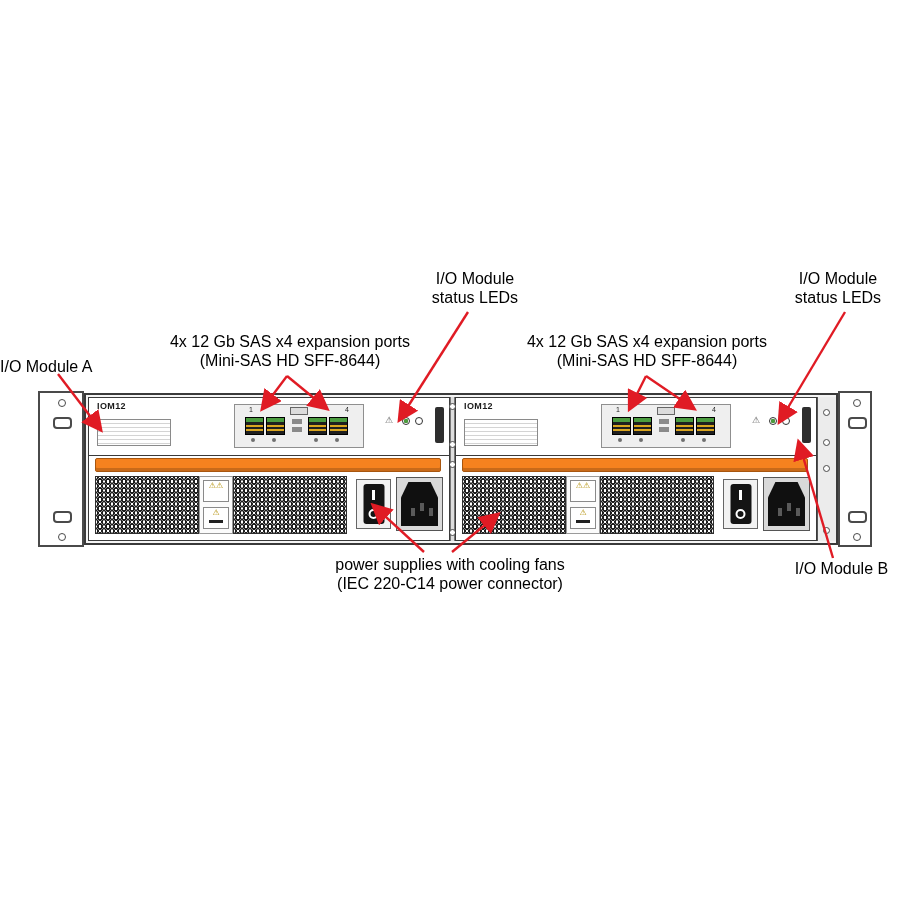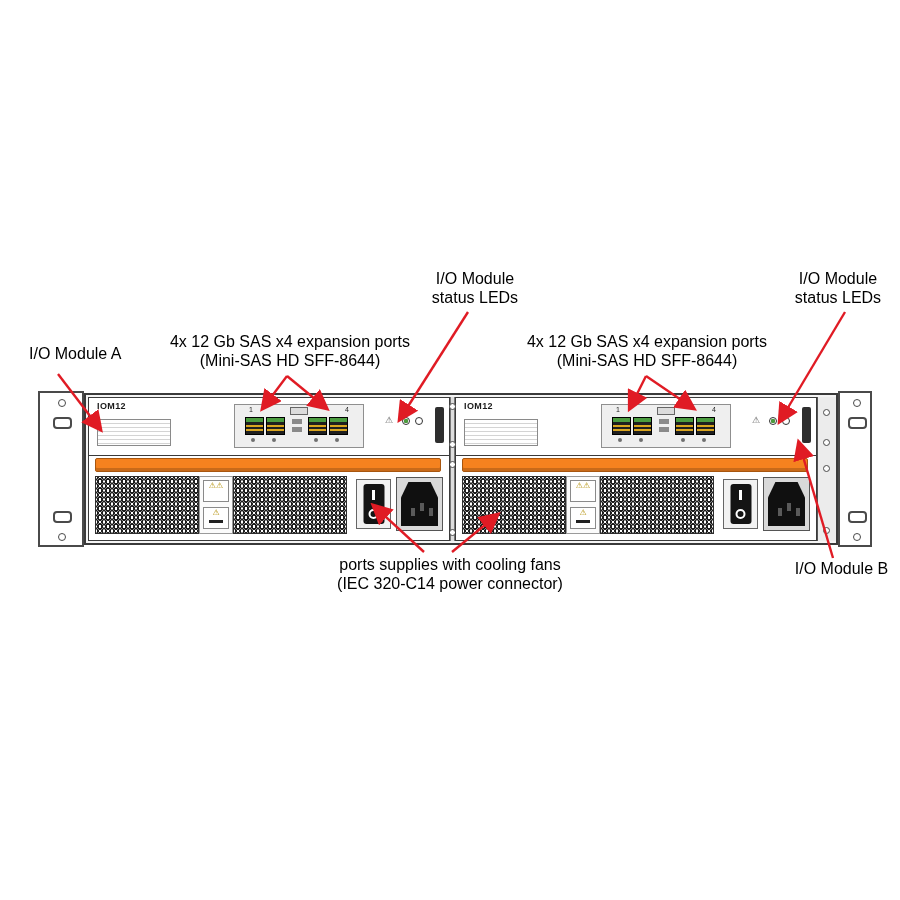--- a/index.html
+++ b/index.html
@@ -104,31 +104,31 @@
   <div class="callout" style="left:130px;top:332px;width:320px;">
     <div>4x 12 Gb SAS x4 expansion ports</div>
     <div>(Mini-SAS HD SFF-8644)</div>
   </div>
 
   <div class="callout" style="left:487px;top:332px;width:320px;">
     <div>4x 12 Gb SAS x4 expansion ports</div>
     <div>(Mini-SAS HD SFF-8644)</div>
   </div>
 
-  <div class="callout align-left" style="left:0px;top:344px;width:112px;margin-left:29px;">
+  <div class="callout align-left" style="left:0px;top:357px;width:112px;">
     <div>I/O Module A</div>
   </div>
 
   <div class="callout" style="left:783px;top:559px;width:117px;">
     <div>I/O Module B</div>
   </div>
 
   <div class="callout" style="left:260px;top:555px;width:380px;">
-    <div>ports supplies with cooling fans</div>
-    <div>(IEC 320-C14 power connector)</div>
+    <div>power supplies with cooling fans</div>
+    <div>(IEC 220-C14 power connector)</div>
   </div>
 
   <div class="ear left">
     <div class="hole" style="left:18px;top:6px;"></div>
     <div class="slot" style="left:13px;top:24px;"></div>
     <div class="slot" style="left:13px;top:118px;"></div>
     <div class="hole" style="left:18px;top:140px;"></div>
   </div>
 
   <div class="chassis">

